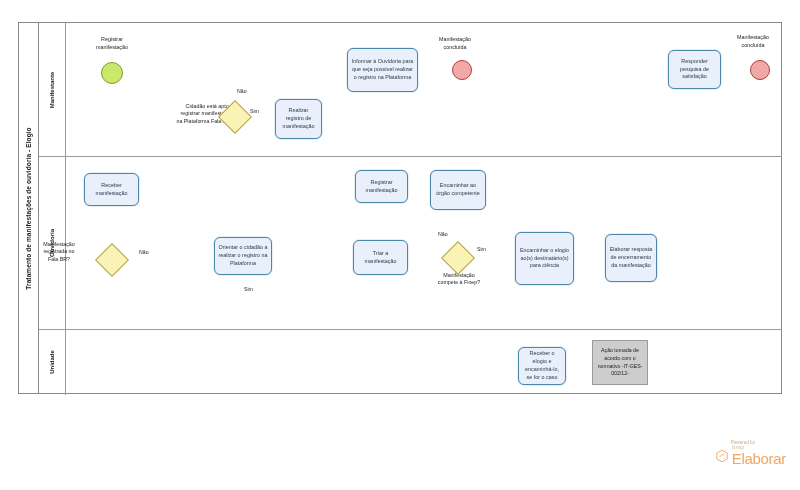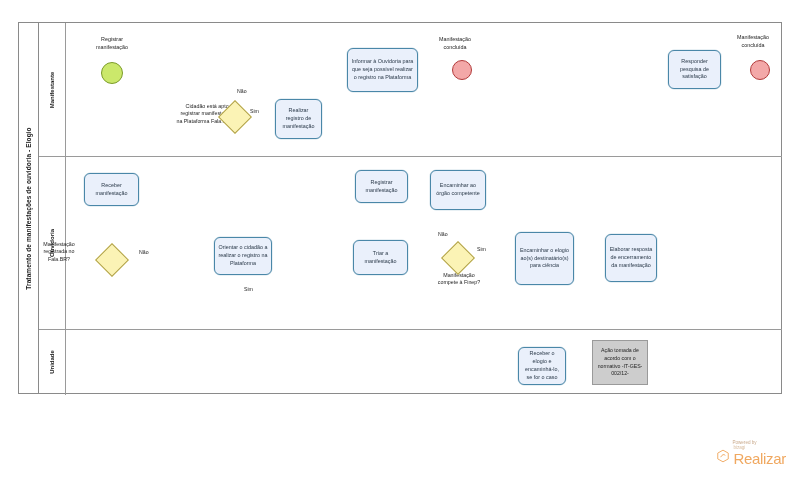--- a/index.html
+++ b/index.html
@@ -385,18 +385,18 @@
 
   <div id="watermark">
     <span class="powered">Powered by</span>
     <span class="brandrow">
       <svg width="14" height="14" viewBox="0 0 24 24">
         <path d="M12 2 L21 7 L21 17 L12 22 L3 17 L3 7 Z" fill="none" stroke="#f0a860" stroke-width="1.6"></path>
         <path d="M8 14 Q12 7 16 11" fill="none" stroke="#f0a860" stroke-width="1.6"></path>
       </svg>
       <span class="brandtext">
         <span class="bizagi">bizagi</span>
-        <span class="modeler">Realizar</span>
+        <span class="modeler">Elaborar</span>
       </span>
     </span>
   </div>
 
 </div>
 
 </body></html>

